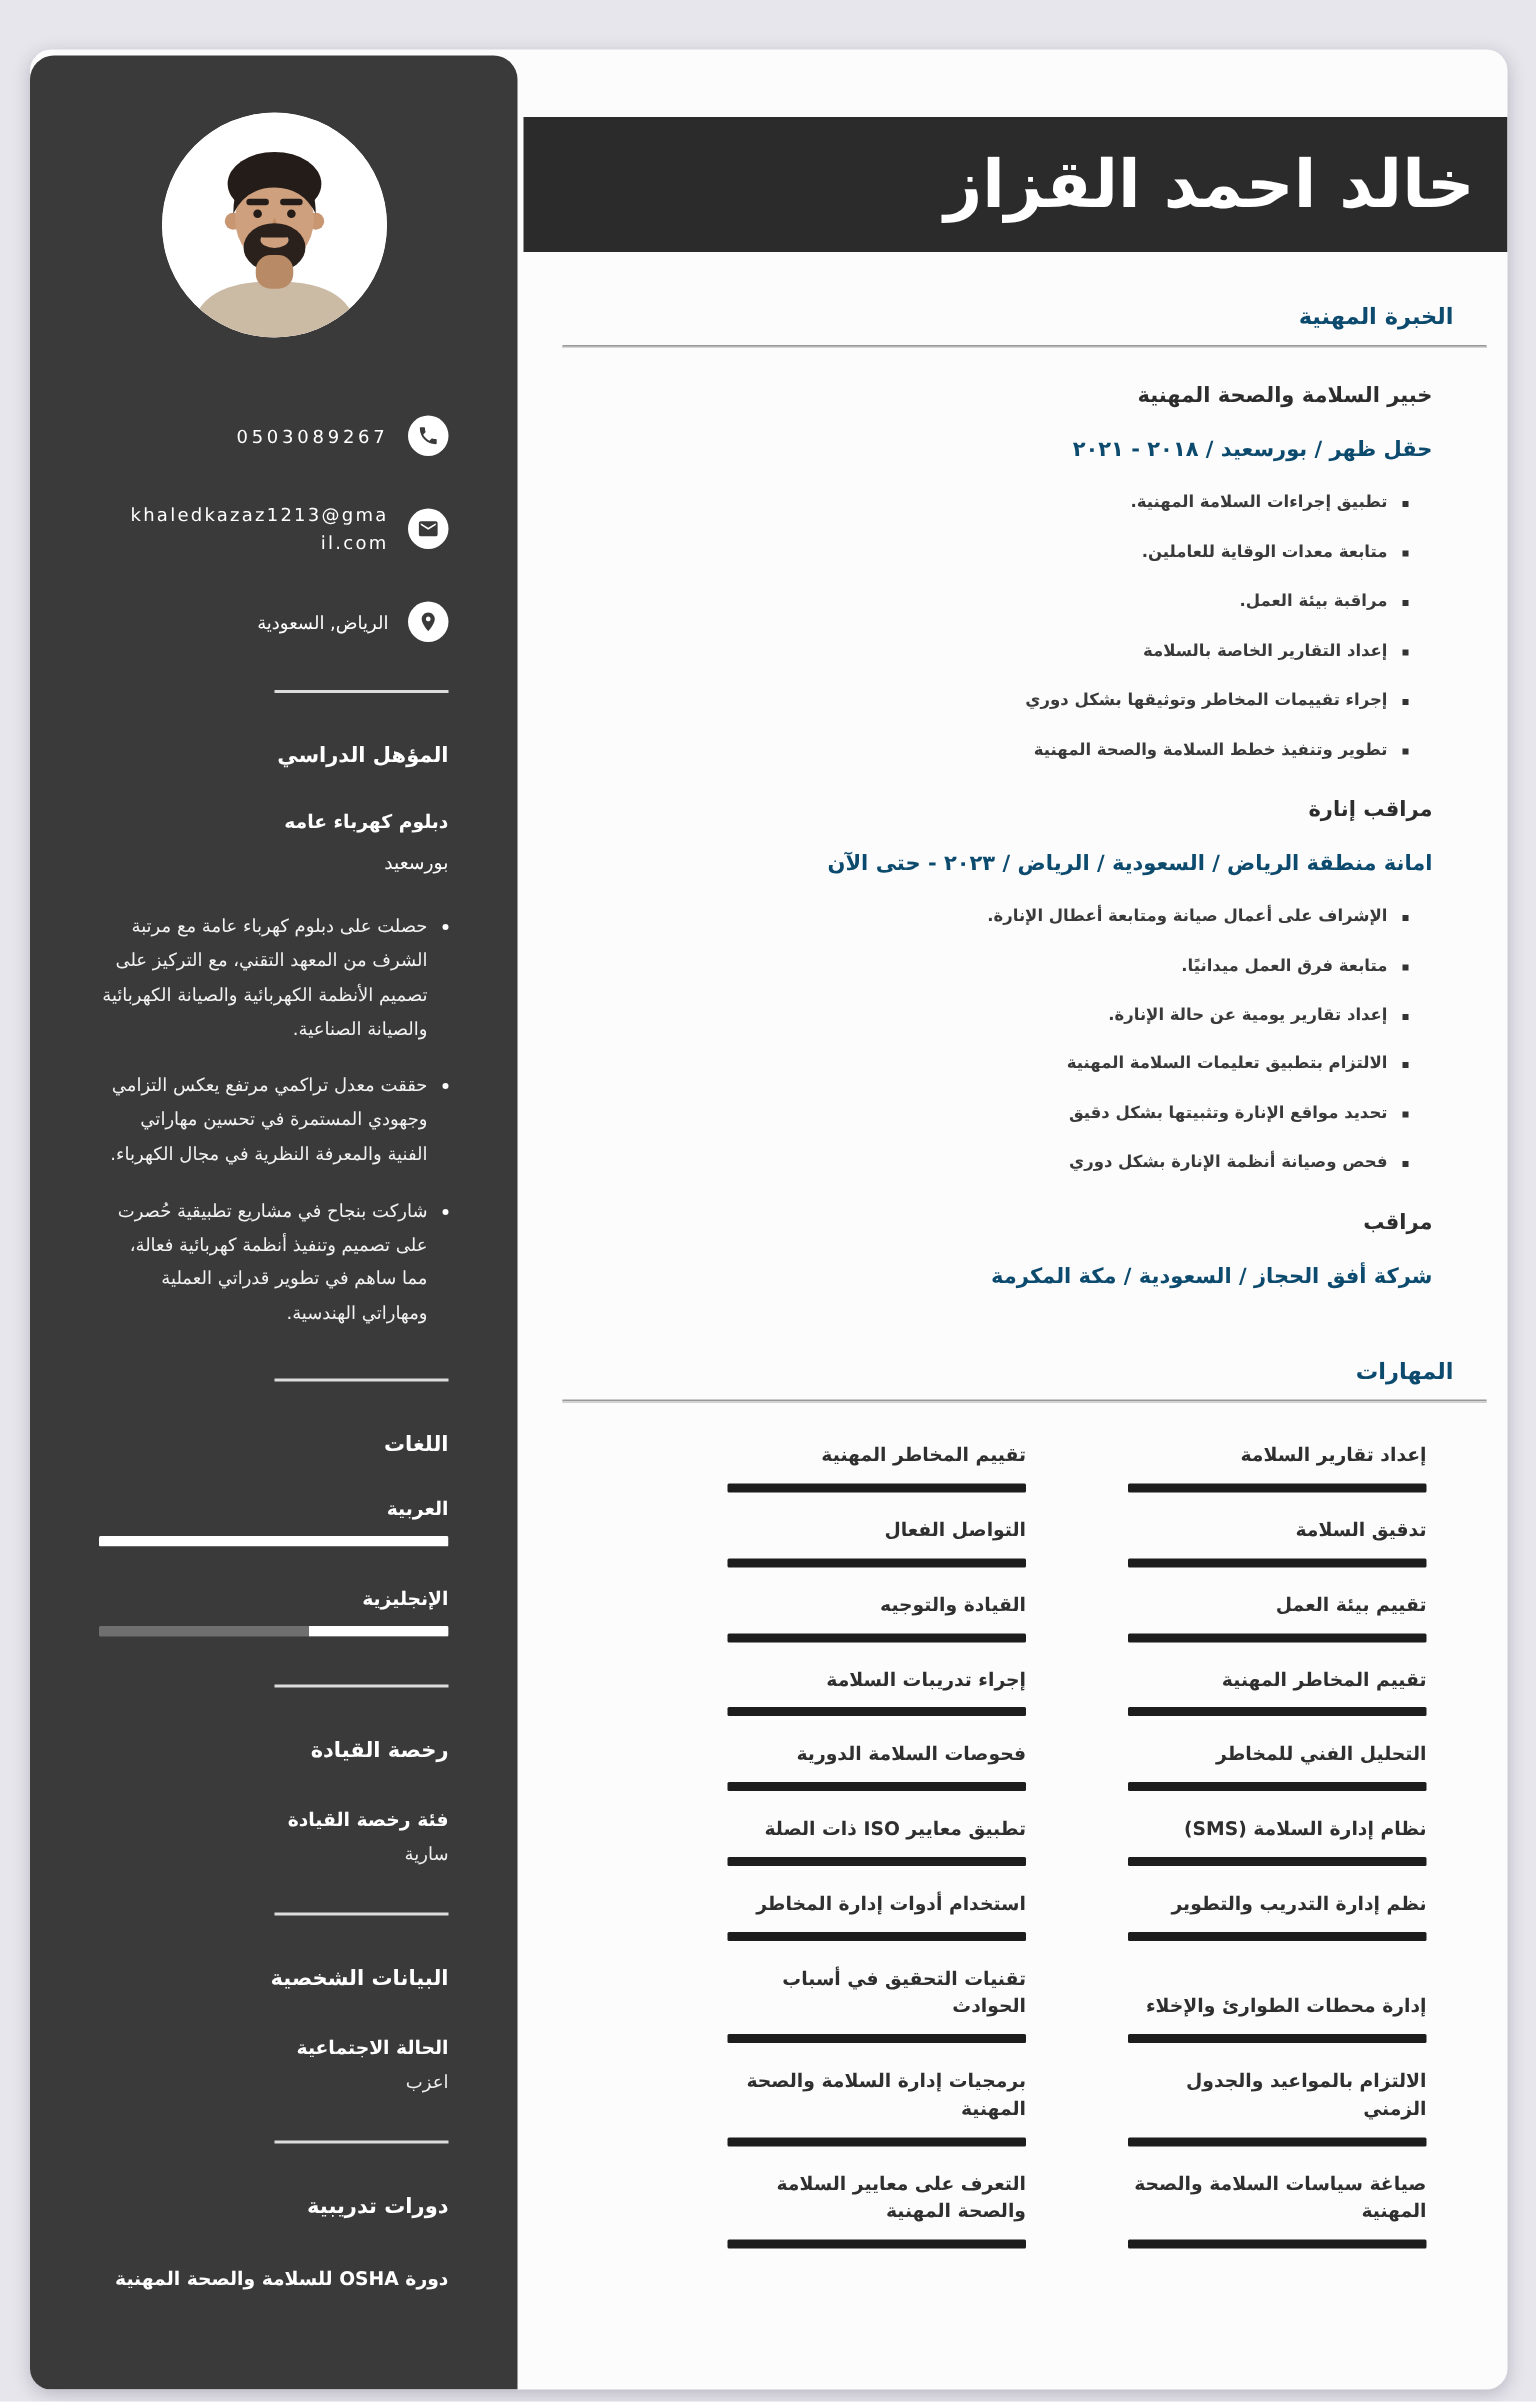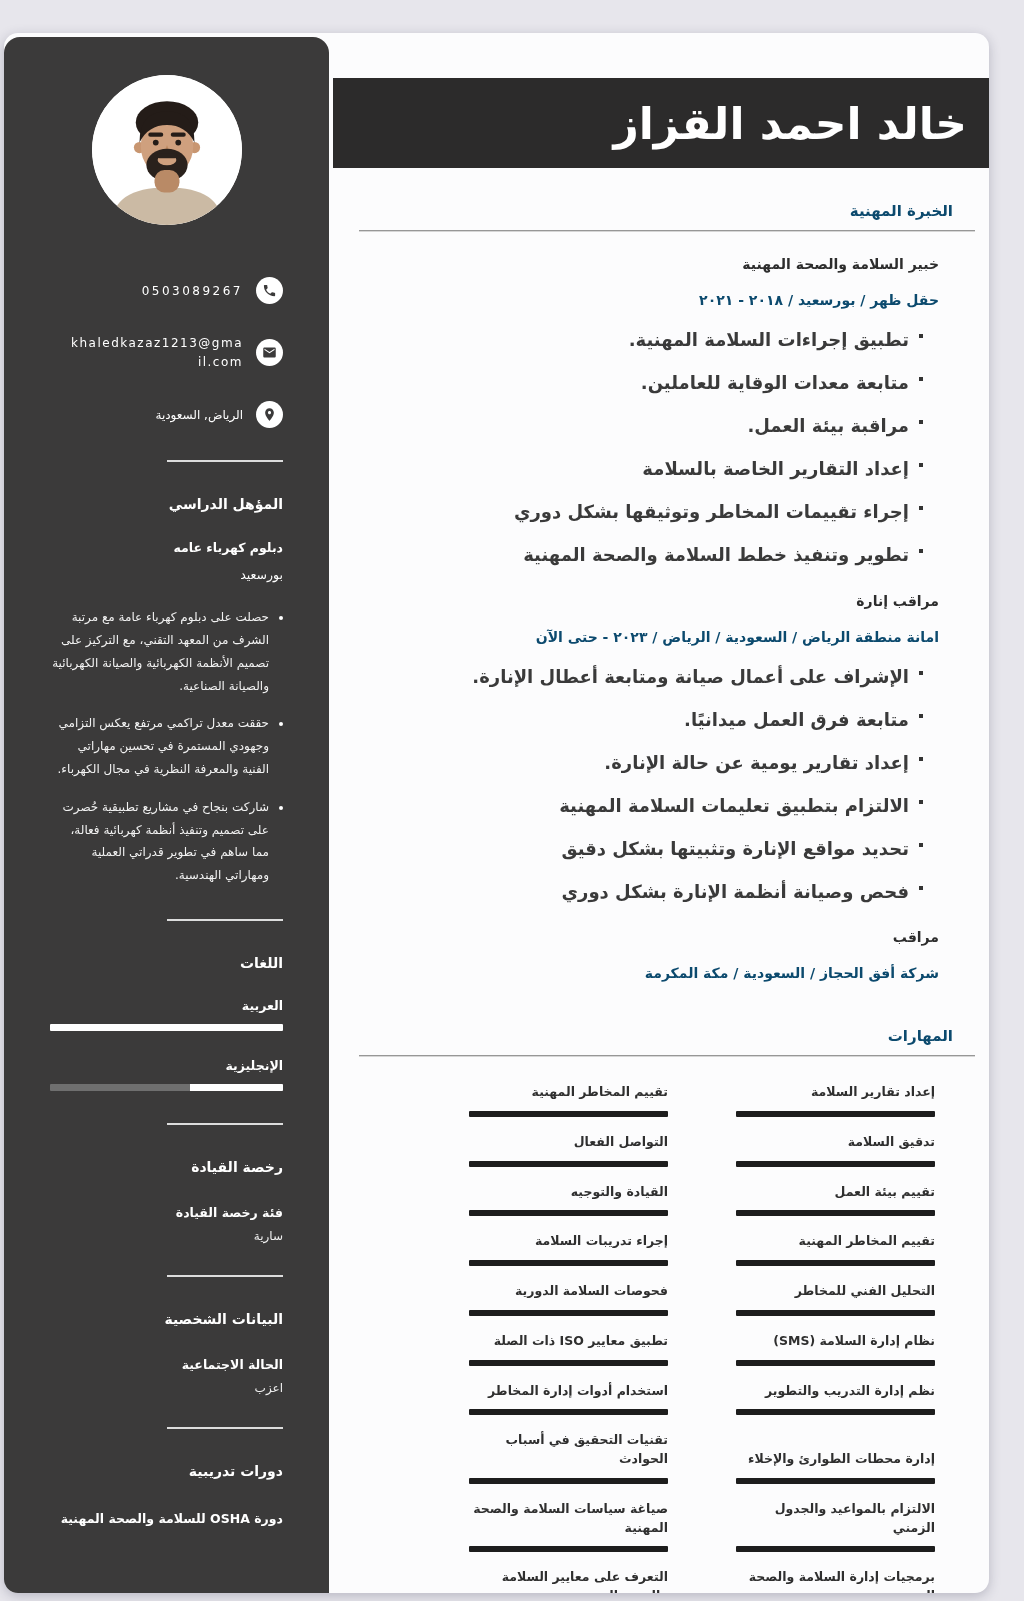--- a/index.html
+++ b/index.html
@@ -8,41 +8,41 @@
     --language-fill:#ffffff; --divider:#dcdcdc;
   }
   *{box-sizing:border-box;}
   html,body{margin:0;padding:0;}
   body{
     width:1024px;height:1601px;position:relative;overflow:hidden;
     background:var(--canvas-bg);
     font-family:"DejaVu Sans",sans-serif;
   }
   .page{
-    position:absolute;left:4px;top:33px;width:985px;height:1560px;
+    position:absolute;left:20px;top:33px;width:985px;height:1560px;
     background:var(--page-bg);border-radius:14px;overflow:hidden;
     display:flex;direction:rtl;
     box-shadow:0 3px 12px rgba(45,45,70,.25);
   }
   
   .main{flex:1;min-width:0;}
   .banner{
     margin-top:45px;height:90px;background:var(--banner-bg);
     display:flex;align-items:center;padding:0 22px;
   }
   .banner h1{margin:0;color:#fff;font-size:44px;font-weight:700;letter-spacing:1px;}
   .content{padding:0 14px 0 26px;}
   .sec{margin-top:34px;}
   .sec-title{margin:0 22px 10px 0;font-size:15px;font-weight:700;color:#0c4a6e;}
   .rule{height:2px;background:#979797;border-bottom:1px solid #d6d6d6;}
   .job{margin:24px 36px 0 0;}
   .job-title{margin:0;font-size:14px;font-weight:700;color:#2d2d2d;}
   .job-meta{margin-top:20px;font-size:14px;font-weight:700;color:#0c4a6e;}
   .bullets{list-style:none;margin:19px 14px 0 0;padding:0;}
-  .bullet{position:relative;padding-right:16px;margin-bottom:17px;font-size:18px;font-weight:700;color:#3a3a3a;line-height:1.45;}
+  .bullet{position:relative;padding-right:16px;margin-bottom:17px;font-size:11px;font-weight:700;color:#3a3a3a;line-height:1.45;}
   .bullet::before{content:"";position:absolute;right:2px;top:7px;width:4px;height:4px;background:#333;}
   .skills-grid{
     display:grid;grid-template-columns:1fr 1fr;column-gap:68px;row-gap:16px;
     margin:26px 40px 0 110px;align-items:end;
   }
   .skill-label{font-size:12.5px;font-weight:700;color:#2f2f2f;line-height:1.5;}
   .skill-bar{height:6px;background:var(--skill-bar);margin-top:9px;border-radius:1px;}
   
   .sidebar{
     width:325px;flex-shrink:0;background:var(--sidebar-bg);
@@ -185,25 +185,25 @@
             </div>
             <div class="skill">
               <div class="skill-label">تقنيات التحقيق في أسباب الحوادث</div>
               <div class="skill-bar"></div>
             </div>
             <div class="skill">
               <div class="skill-label">الالتزام بالمواعيد والجدول الزمني</div>
               <div class="skill-bar"></div>
             </div>
             <div class="skill">
+              <div class="skill-label">برمجيات إدارة السلامة والصحة المهنية</div>
+              <div class="skill-bar"></div>
+            </div>
+            <div class="skill">
               <div class="skill-label">صياغة سياسات السلامة والصحة المهنية</div>
-              <div class="skill-bar"></div>
-            </div>
-            <div class="skill">
-              <div class="skill-label">برمجيات إدارة السلامة والصحة المهنية</div>
               <div class="skill-bar"></div>
             </div>
             <div class="skill">
               <div class="skill-label">التعرف على معايير السلامة والصحة المهنية</div>
               <div class="skill-bar"></div>
             </div>
           </div>
       </section>
     </div>
   </main>

